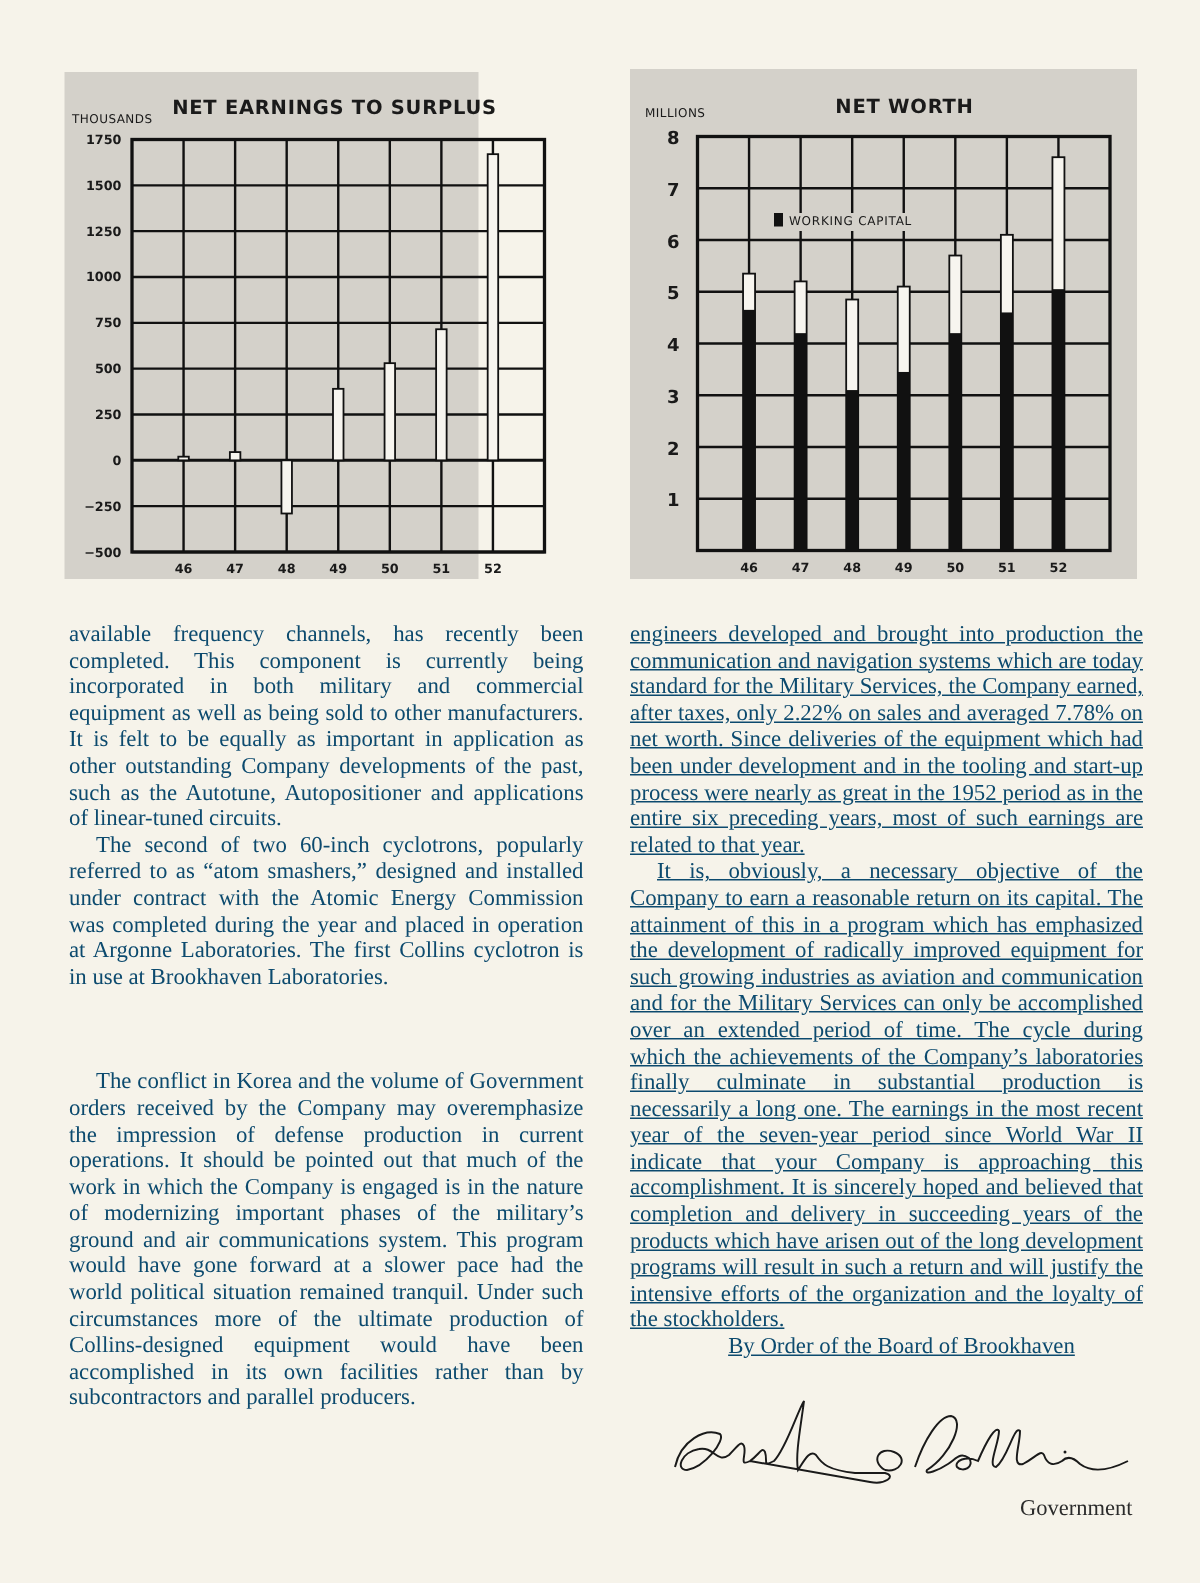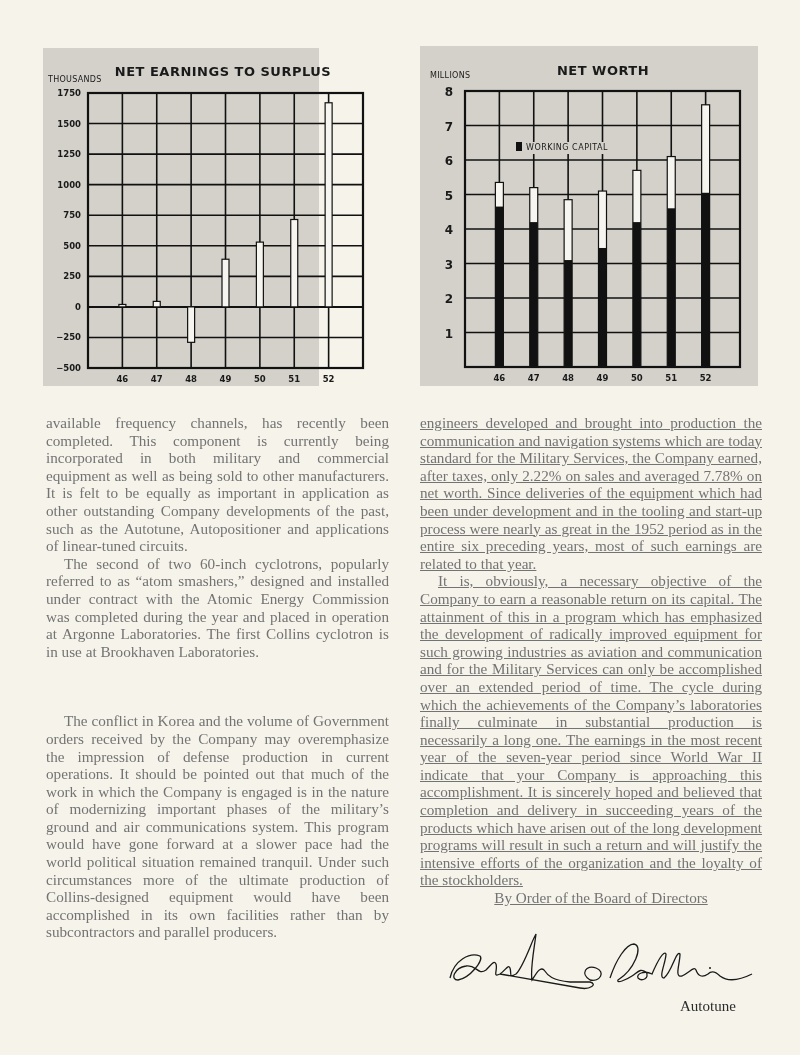--- a/index.html
+++ b/index.html
@@ -6,21 +6,21 @@
   body{width:800px;height:1055px;background:#f6f3ea;position:relative;overflow:hidden;font-family:"DejaVu Serif",serif;color:#2a2a2a;}
   .panel{position:absolute;background:#d4d1ca;}
   #p1{left:43px;top:48px;width:276px;height:338px;text-align:center;}
   #p2{left:420px;top:46px;width:338px;height:340px;}
   .panel svg{position:absolute;left:0;top:0;}
   .ctitle{font-family:"DejaVu Sans",sans-serif;font-weight:bold;font-size:13px;fill:#1a1a1a;letter-spacing:0.5px;}
   .unit{font-family:"DejaVu Sans",sans-serif;font-size:8px;fill:#1a1a1a;letter-spacing:0.3px;}
   .tick{font-family:"DejaVu Sans",sans-serif;font-weight:bold;font-size:8.5px;fill:#1a1a1a;}
   .tickbig{font-family:"DejaVu Sans",sans-serif;font-weight:bold;font-size:12px;fill:#1a1a1a;}
   .legend{font-family:"DejaVu Sans",sans-serif;font-size:8px;fill:#1a1a1a;letter-spacing:0.5px;}
-  .col{position:absolute;font-family:"Liberation Serif",serif;font-size:15.2px;line-height:17.6px;text-align:justify;color:#737373;}
+  .col{position:absolute;font-family:"Liberation Serif",serif;font-size:15.2px;line-height:17.6px;text-align:justify;color:#0c4a6e;}
   #colL{left:46px;top:414px;width:343px;}
   #colR{left:420px;top:414px;width:342px;text-decoration:underline;}
   .col p{margin:0;text-indent:0;}
   .col p.ind{text-indent:18px;}
   .gap{height:52px;}
   .closing{text-align:center;margin:0;padding-left:20px;}
   #sig{position:absolute;left:440px;top:930px;}
   #president{position:absolute;left:680px;top:998px;font-family:"Liberation Serif",serif;font-size:15px;color:#2b2b2b;}
 </style>
 </head>
@@ -137,21 +137,21 @@
 <div class="col" id="colL">
   <p>available frequency channels, has recently been completed. This component is currently being incorporated in both military and commercial equipment as well as being sold to other manufacturers. It is felt to be equally as important in application as other outstanding Company developments of the past, such as the Autotune, Autopositioner and applications of linear-tuned circuits.</p>
   <p class="ind">The second of two 60-inch cyclotrons, popularly referred to as “atom smashers,” designed and installed under contract with the Atomic Energy Commission was completed during the year and placed in operation at Argonne Laboratories. The first Collins cyclotron is in use at Brookhaven Laboratories.</p>
   <div class="gap"></div>
   <p class="ind">The conflict in Korea and the volume of Government orders received by the Company may overemphasize the impression of defense production in current operations. It should be pointed out that much of the work in which the Company is engaged is in the nature of modernizing important phases of the military’s ground and air communications system. This program would have gone forward at a slower pace had the world political situation remained tranquil. Under such circumstances more of the ultimate production of Collins-designed equipment would have been accomplished in its own facilities rather than by subcontractors and parallel producers.</p>
 </div>
 
 <div class="col" id="colR">
   <p>engineers developed and brought into production the communication and navigation systems which are today standard for the Military Services, the Company earned, after taxes, only 2.22% on sales and averaged 7.78% on net worth. Since deliveries of the equipment which had been under development and in the tooling and start-up process were nearly as great in the 1952 period as in the entire six preceding years, most of such earnings are related to that year.</p>
   <p class="ind">It is, obviously, a necessary objective of the Company to earn a reasonable return on its capital. The attainment of this in a program which has emphasized the development of radically improved equipment for such growing industries as aviation and communication and for the Military Services can only be accomplished over an extended period of time. The cycle during which the achievements of the Company’s laboratories finally culminate in substantial production is necessarily a long one. The earnings in the most recent year of the seven-year period since World War II indicate that your Company is approaching this accomplishment. It is sincerely hoped and believed that completion and delivery in succeeding years of the products which have arisen out of the long development programs will result in such a return and will justify the intensive efforts of the organization and the loyalty of the stockholders.</p>
-  <p class="closing">By Order of the Board of Directors</p>
+  <p class="closing">By Order of the Board of Brookhaven</p>
 </div>
 
 <svg id="sig" width="320" height="70">
   <path d="M10,48 C14,30 30,22 40,26 C44,30 30,48 18,50 C10,50 14,38 26,36 C36,34 38,46 46,40 C52,34 54,30 56,34 C58,40 52,48 60,44 C66,40 68,34 70,38 C72,44 68,48 76,44 C84,36 92,10 96,4 C94,20 90,40 92,50 C96,44 100,36 104,40 C108,46 112,50 130,52 L150,52 C158,54 150,60 140,58 L60,44" fill="none" stroke="#1a1a1a" stroke-width="1.3"></path>
   <path d="M150,50 C140,44 146,34 156,38 C166,42 160,52 150,50 M170,48 C176,30 186,14 194,14 C204,16 194,40 178,50 C176,54 186,50 192,46 C198,42 200,38 206,42 C210,48 202,52 198,48 C196,44 204,40 212,44 C218,30 224,20 226,24 C226,32 218,48 224,48 C232,42 236,20 240,24 C240,34 234,48 242,46 C250,42 254,36 256,40 C258,46 262,48 268,44 C272,40 276,42 280,46 C288,52 300,50 312,44" fill="none" stroke="#1a1a1a" stroke-width="1.3"></path>
   <circle cx="270" cy="38" r="1" fill="#1a1a1a"></circle>
 </svg>
-<div id="president">Autotune</div>
+<div id="president">Government</div>
 
 </body></html>

